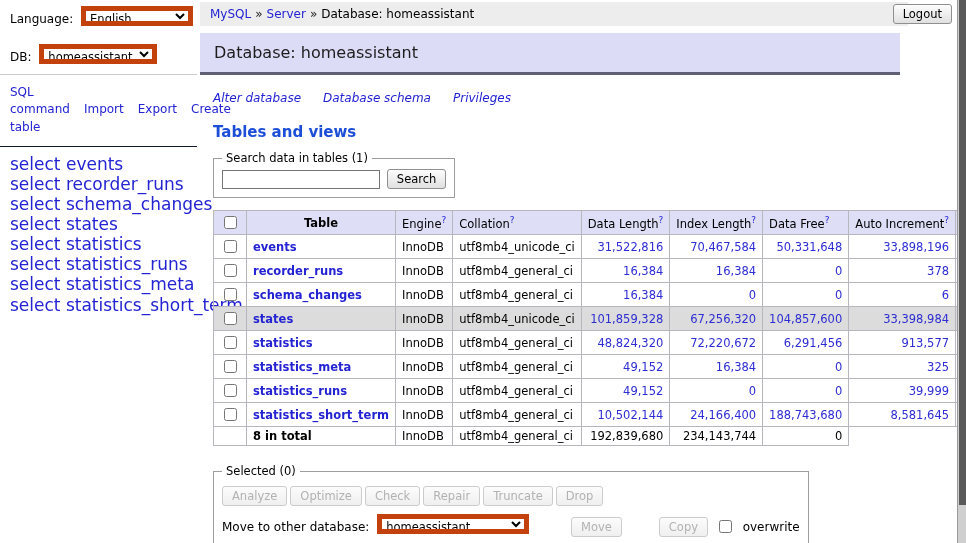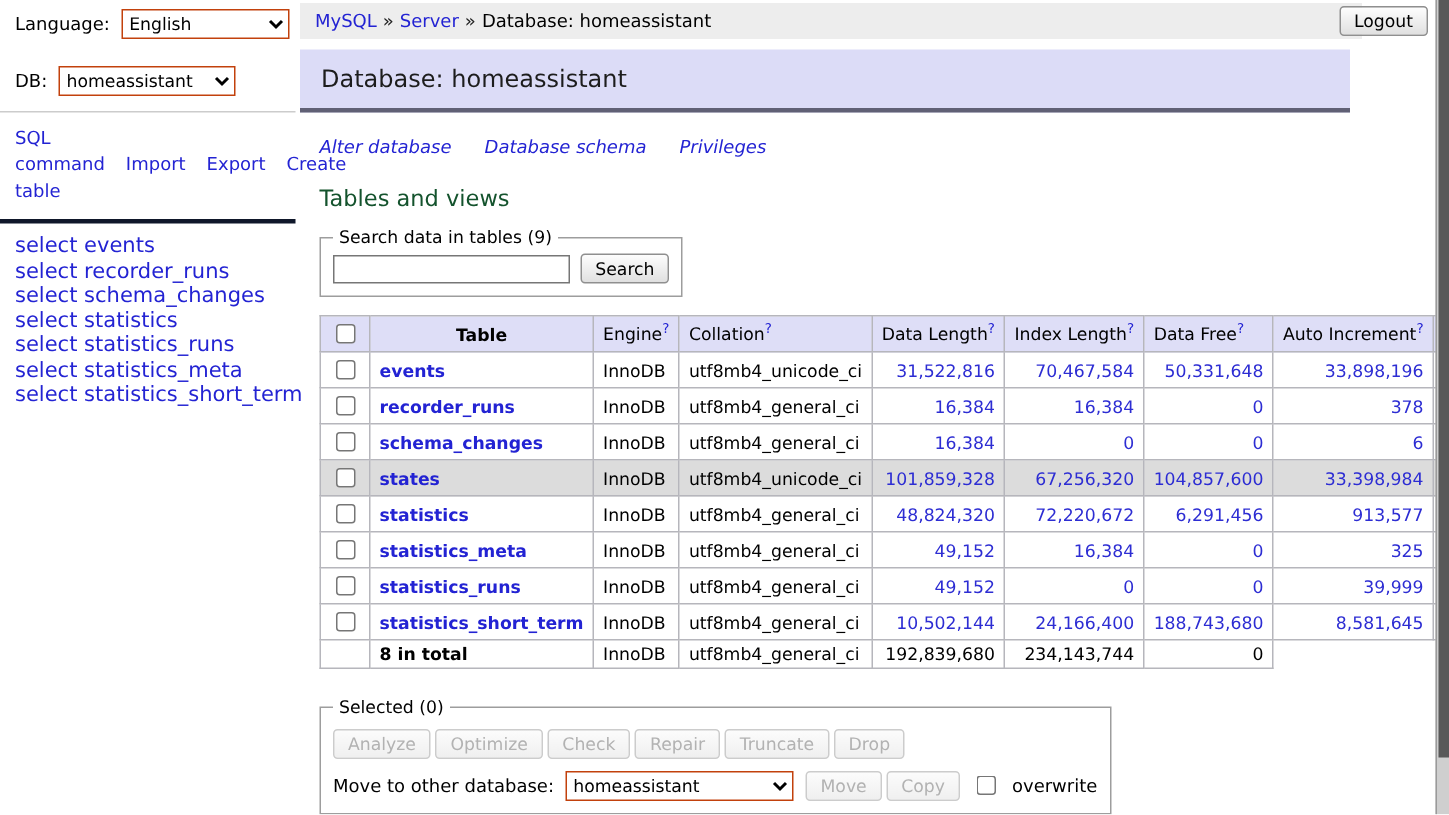--- a/index.html
+++ b/index.html
@@ -14,45 +14,45 @@
   a{color:var(--link);text-decoration:none;cursor:pointer;}
 
   
   .scrollbar{position:absolute;right:0;top:0;width:9px;height:100%;background:#cfcfcf;border-left:1px solid #9a9a9a;}
   .scrollbar .thumb{position:absolute;top:0;left:1px;right:0;height:93%;background:#595959;}
 
   
   .sidebar{position:absolute;left:0;top:0;width:197px;height:100%;}
   .lang-row{padding:6px 8px 4px 10px;white-space:nowrap;}
   .lang-row select{width:112px;margin-left:4px;}
-  select{font-family:inherit;font-size:11.5px;height:20px;border:1px solid #c2410c;background:#fff;border-radius:0;}
+  select{font-family:inherit;font-size:11.5px;height:20px;border:5px solid #c2410c;background:#fff;border-radius:0;}
   h1.brand{margin:6px 0 0 0;background:#f2f2f2;padding:9px 12px;font-size:18px;font-weight:400;font-style:italic;color:#7d7d7d;}
   h1.brand .ver{font-size:11px;font-style:normal;color:#8a8a8a;margin-left:4px;}
   .db-row{padding:14px 10px 10px 10px;border-bottom:1px solid #ccc;white-space:nowrap;}
   .db-row select{width:118px;margin-left:4px;}
-  .side-actions{padding:9px 10px 10px 10px;border-bottom:3px solid #0f172a;line-height:1.45;}
+  .side-actions{padding:9px 10px 10px 10px;border-bottom:1px solid #0f172a;line-height:1.45;}
   .side-actions a{margin-right:14px;}
-  .side-tables{list-style:none;margin:7px 0 0 0;padding:0 10px;line-height:1.18;font-size:14px;}
+  .side-tables{list-style:none;margin:7px 0 0 0;padding:0 10px;line-height:1.18;font-size:17px;}
   .side-tables li{white-space:nowrap;}
 
   
   .main{position:absolute;left:200px;top:0;width:712px;}
   .breadcrumb{margin-top:2px;background:var(--breadcrumb-bg);padding:5px 10px;width:708px;}
   .breadcrumb .sep{color:#222;margin:0 4px;}
   .logout-btn{position:absolute;top:4px;right:14px;}
   button{font-family:inherit;font-size:11.5px;padding:2px 9px;border:1px solid #8f8f8f;border-radius:3px;background:linear-gradient(#fdfdfd,#e0e0e0);color:#000;cursor:pointer;}
   button:disabled{color:#b2b2b2;border-color:#ccc;background:linear-gradient(#fcfcfc,#efefef);cursor:default;}
 
   .title-bar{margin-top:7px;background:var(--title-bg);border-bottom:3px solid #606075;padding:10px 14px;width:700px;}
   .title-bar h2{margin:0;font-size:16px;font-weight:400;color:#1d1d1d;}
 
   .content{padding:0 0 0 13px;}
   .db-links{margin:16px 0 0 0;}
   .db-links a{margin-right:22px;font-style:italic;}
-  h3{font-weight:400;font-size:15px;margin:18px 0 10px 0;color:#14532d;}
+  h3{font-weight:700;font-size:15px;margin:18px 0 10px 0;color:#1d4ed8;}
 
   fieldset{border:1px solid #9d9d9d;margin:0;padding:4px 8px 8px 8px;display:inline-block;}
   legend{padding:0 4px;font-size:11.5px;}
   .search-fs input[type=text]{width:158px;height:19px;border:1px solid #767676;font-family:inherit;font-size:11.5px;padding:1px 3px;}
   .search-fs button{margin-left:3px;}
 
   table.db{border-collapse:collapse;margin-top:12px;font-size:11.5px;}
   table.db th,table.db td{border:1px solid var(--cell-border);padding:2px 6px;white-space:nowrap;height:17px;}
   table.db thead th{background:var(--header-bg);font-weight:400;text-align:left;}
   table.db thead th.name-col{font-weight:bold;text-align:center;min-width:118px;}
@@ -66,21 +66,21 @@
   table.db td.noborder{border:none;background:#fff;}
   th.chk,td.chk{width:20px;text-align:center;padding:1px 3px;}
   .w-dl{min-width:66px;margin-top:40px;} .w-il{min-width:70px;} .w-df{min-width:56px;}
   .w-ai{min-width:80px;} .w-rows{min-width:50px;}
 
   .selected-fs{margin-top:18px;min-width:392px;}
   .selected-fs .btn-row{margin:4px 0 8px 0;}
   .selected-fs .btn-row button{margin-right:3px;}
   .move-row{white-space:nowrap;}
   .move-row select{width:152px;margin:0 4px;}
-  .move-row button{margin-right:3px;}
+  .move-row button{margin-right:3px;margin-left:34px;}
   .move-row label{margin-left:4px;}
   .move-row input[type=checkbox]{vertical-align:-2px;}
 </style>
 </head>
 <body>
 
 <div id="app">
 
   <div class="sidebar">
     <div class="lang-row">
@@ -93,38 +93,39 @@
       <span>DB:</span>
       <select>
         <option>homeassistant</option>
       </select>
     </div>
     <div class="side-actions"><a>SQL command</a><a>Import</a><a>Export</a><a>Create table</a></div>
     <ul class="side-tables">
         <li><a>select</a> <a>events</a></li>
         <li><a>select</a> <a>recorder_runs</a></li>
         <li><a>select</a> <a>schema_changes</a></li>
+        <li><a>select</a> <a>states</a></li>
         <li><a>select</a> <a>statistics</a></li>
         <li><a>select</a> <a>statistics_runs</a></li>
         <li><a>select</a> <a>statistics_meta</a></li>
         <li><a>select</a> <a>statistics_short_term</a></li>
       </ul>
   </div>
 
   <div class="main">
     <div class="breadcrumb"><a>MySQL</a><span class="sep">»</span><a>Server</a><span class="sep">»</span><span>Database: homeassistant</span></div>
     <div class="title-bar">
       <h2>Database: homeassistant</h2>
     </div>
     <div class="content">
       <p class="db-links"><a>Alter database</a><a>Database schema</a><a>Privileges</a></p>
       <h3>Tables and views</h3>
 
       <fieldset class="search-fs">
-        <legend>Search data in tables (9)</legend>
+        <legend>Search data in tables (1)</legend>
         <input type="text" value="" style="">
         <button>Search</button>
       </fieldset>
 
       <table class="db">
         <thead>
           <tr>
             <th class="chk">
               <input type="checkbox" style="">
             </th>

